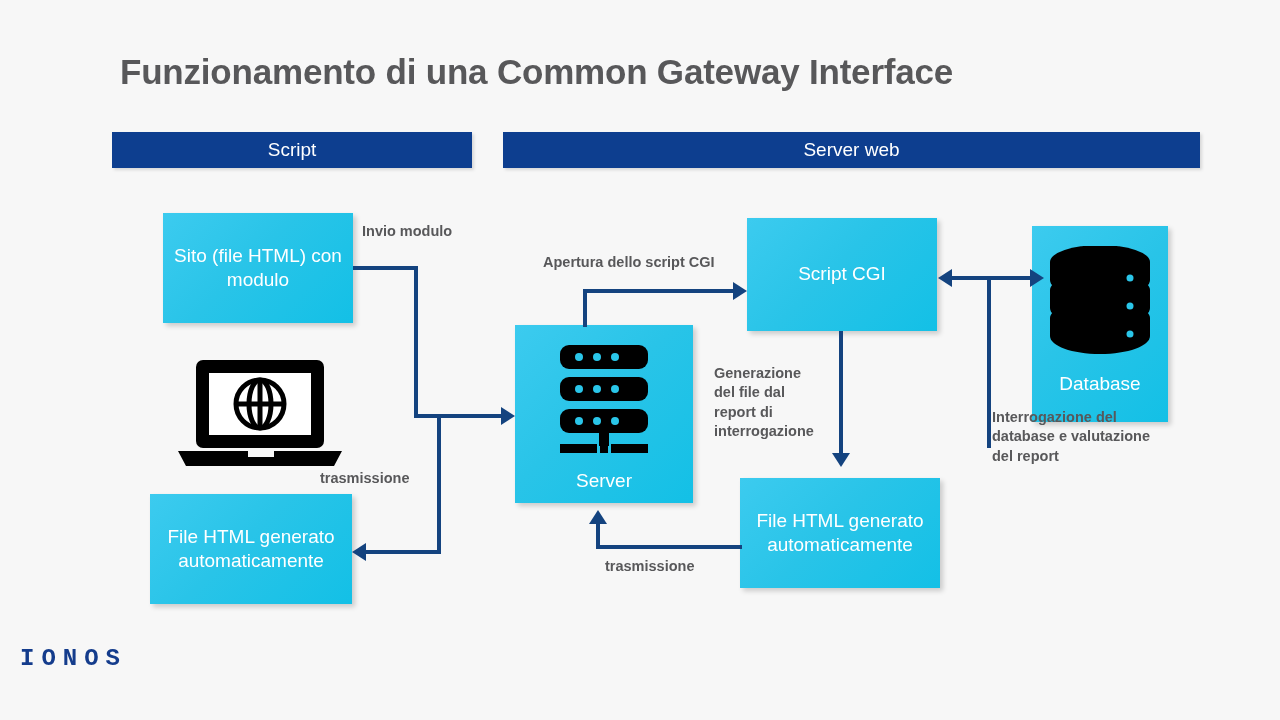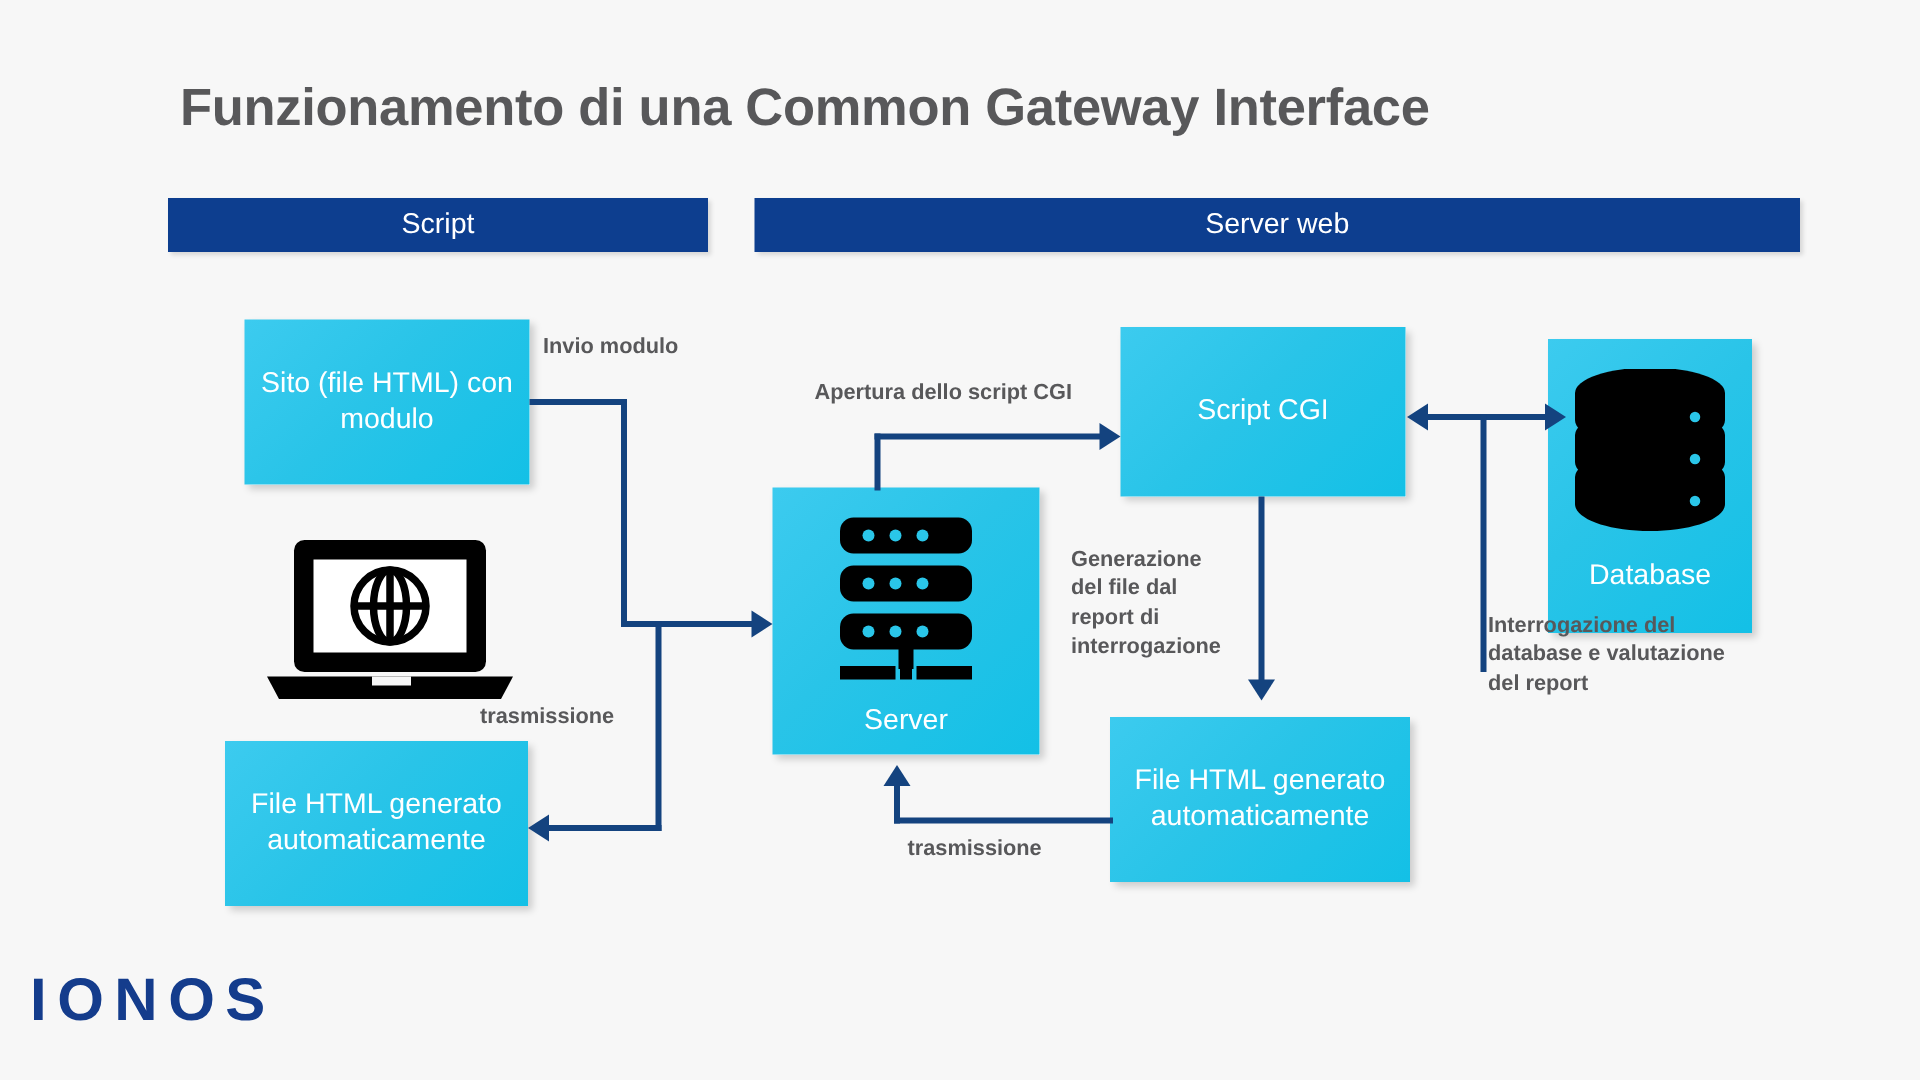--- a/index.html
+++ b/index.html
@@ -130,25 +130,25 @@
     font-weight: bold;
     line-height: 1.34;
     white-space: pre-line;
   }
 
   
   #ionos-logo {
     position: absolute;
     left: 20px;
     top: 645px;
-    font-size: 40px;
+    font-size: 24px;
     font-weight: bold;
     color: #143c8c;
     letter-spacing: 7px;
-    font-family: Liberation Sans, sans-serif;
+    font-family: Liberation Mono, monospace;
   }
 </style>
 </head>
 <body>
 
 <div id="stage">
 
   <div class="page-title">Funzionamento di una Common Gateway Interface</div>
 
   <div class="colbar" id="bar-utente">

